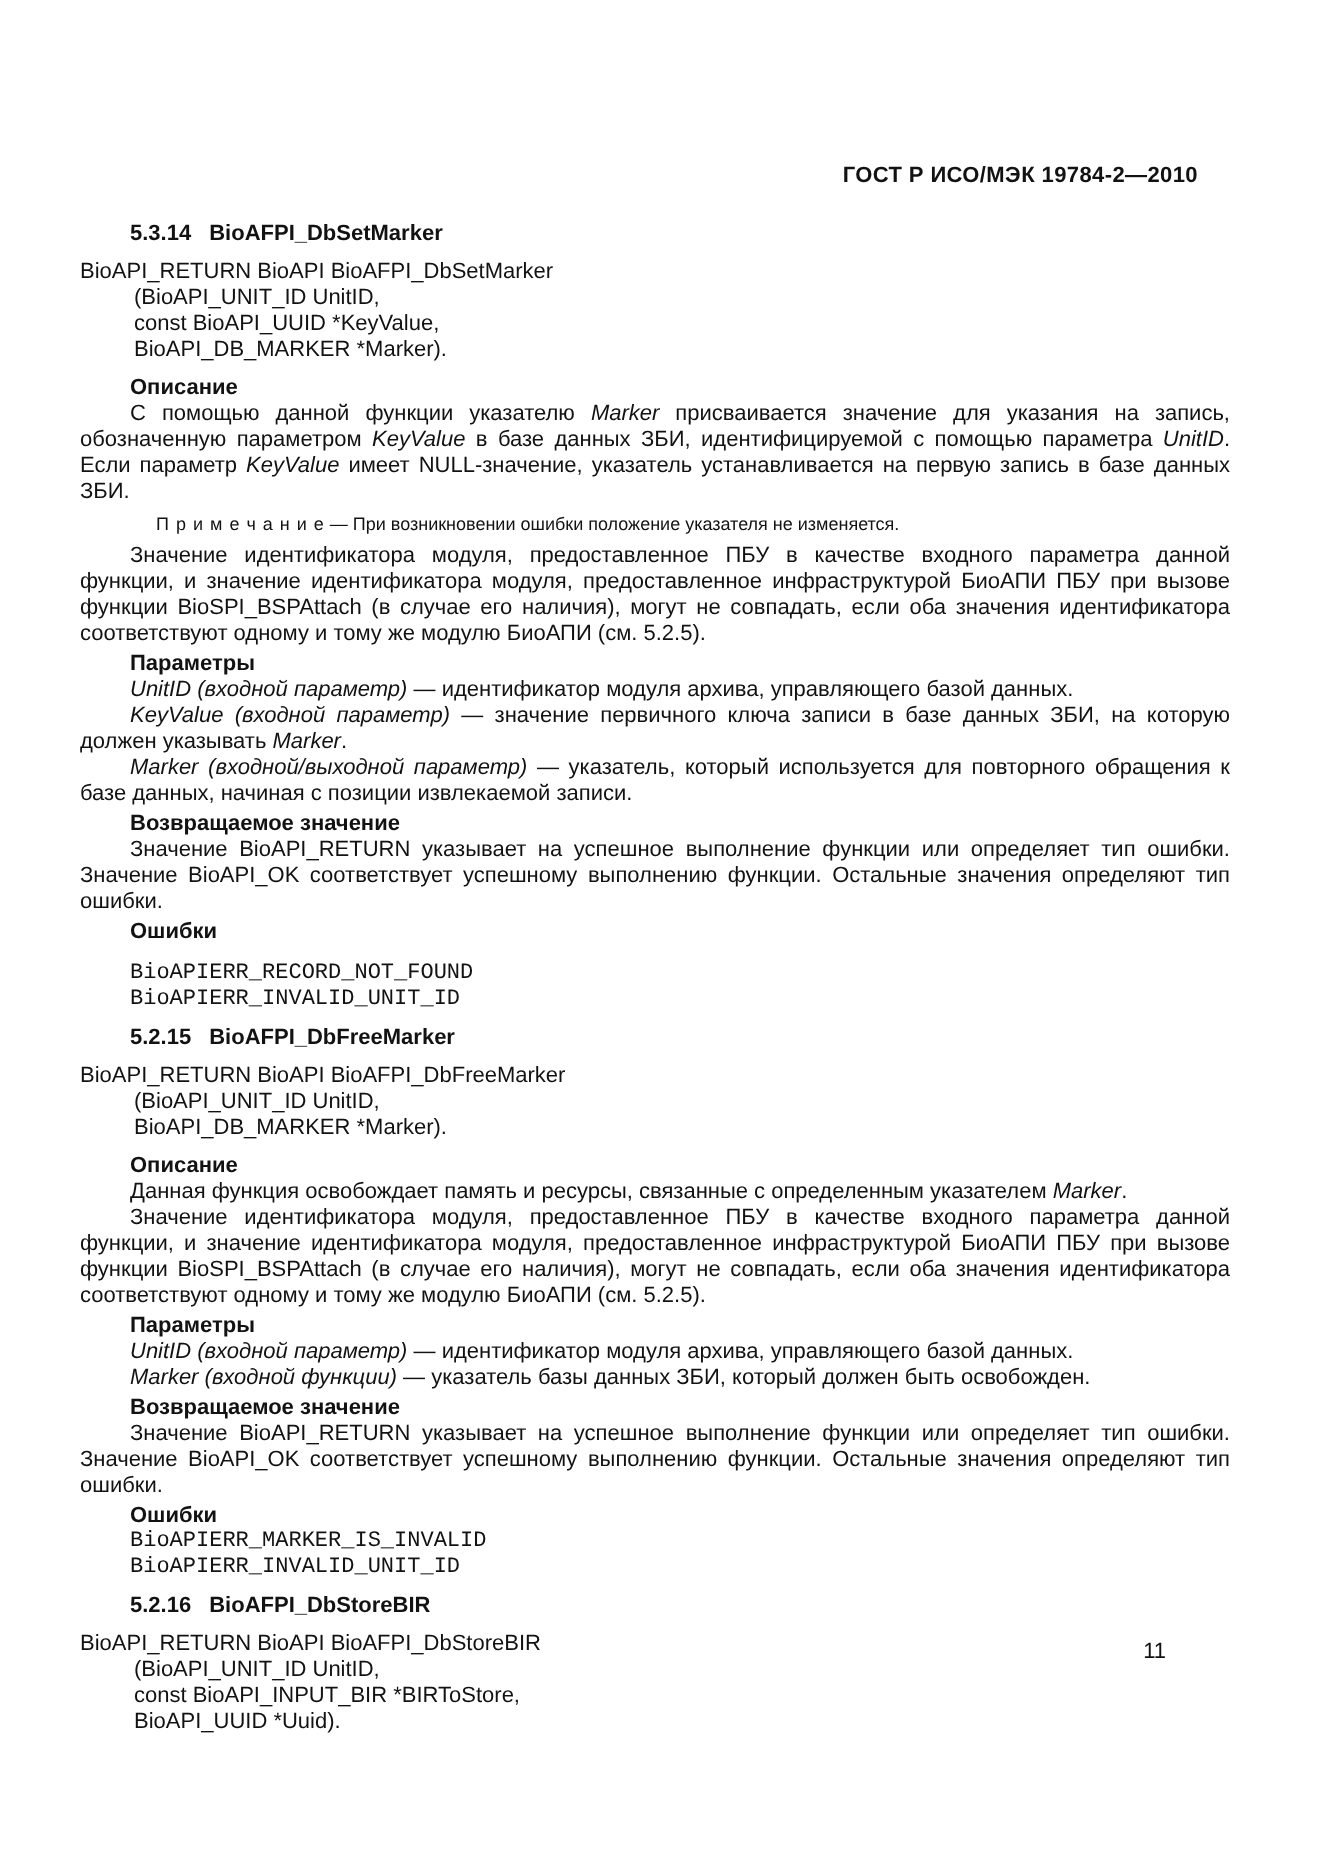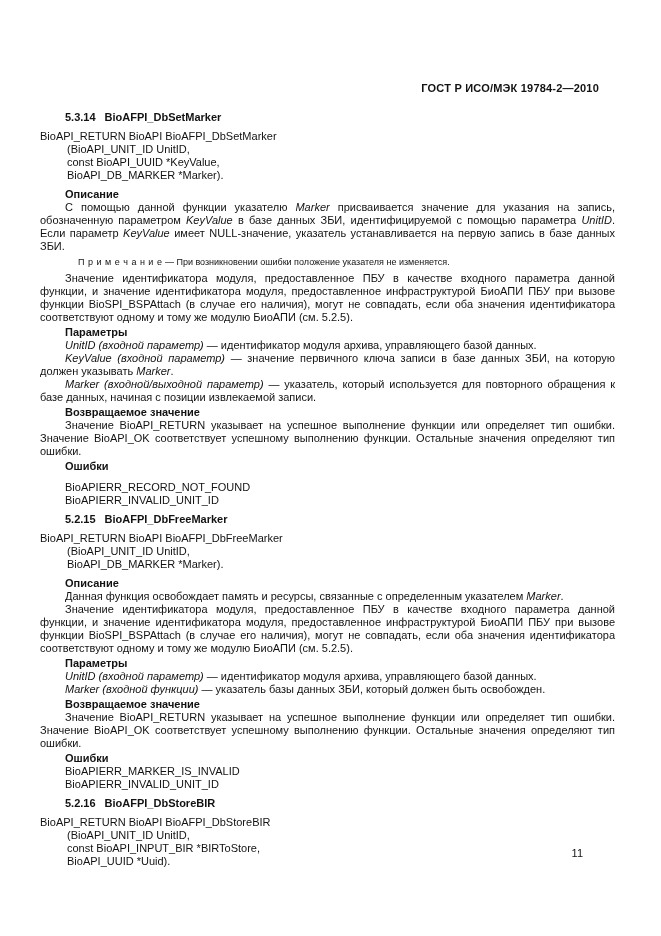--- a/index.html
+++ b/index.html
@@ -56,26 +56,27 @@
     font-size: 9px;
     line-height: 11px;
     margin: 4px 0 4px 0;
     text-align: left;
     text-indent: 25px;
   }
   .note-label { letter-spacing: 0.5px; padding-left: 13px; }
   .err {
     padding-left: 25px;
     margin: 0;
+    font-family: Liberation Mono, monospace;
   }
   .err-gap { margin-top: 8px; }
   .it { font-style: italic; }
   .page-num {
     position: absolute;
-    top: 847px;
+    top: 820px;
     right: 78px;
   }
 </style>
 </head>
 <body>
 
 <div class="content">
 
   <div class="running-header">ГОСТ Р ИСО/МЭК 19784-2—2010</div>
 

